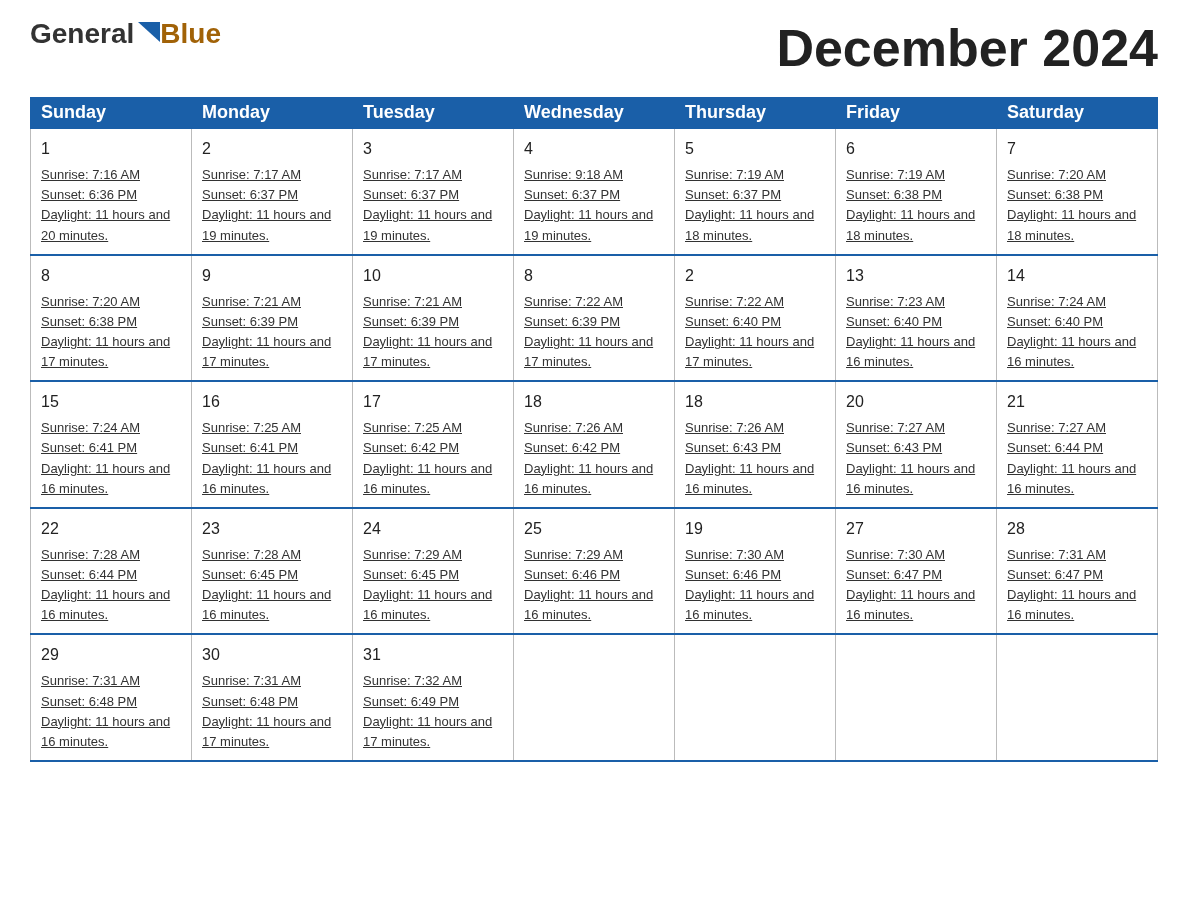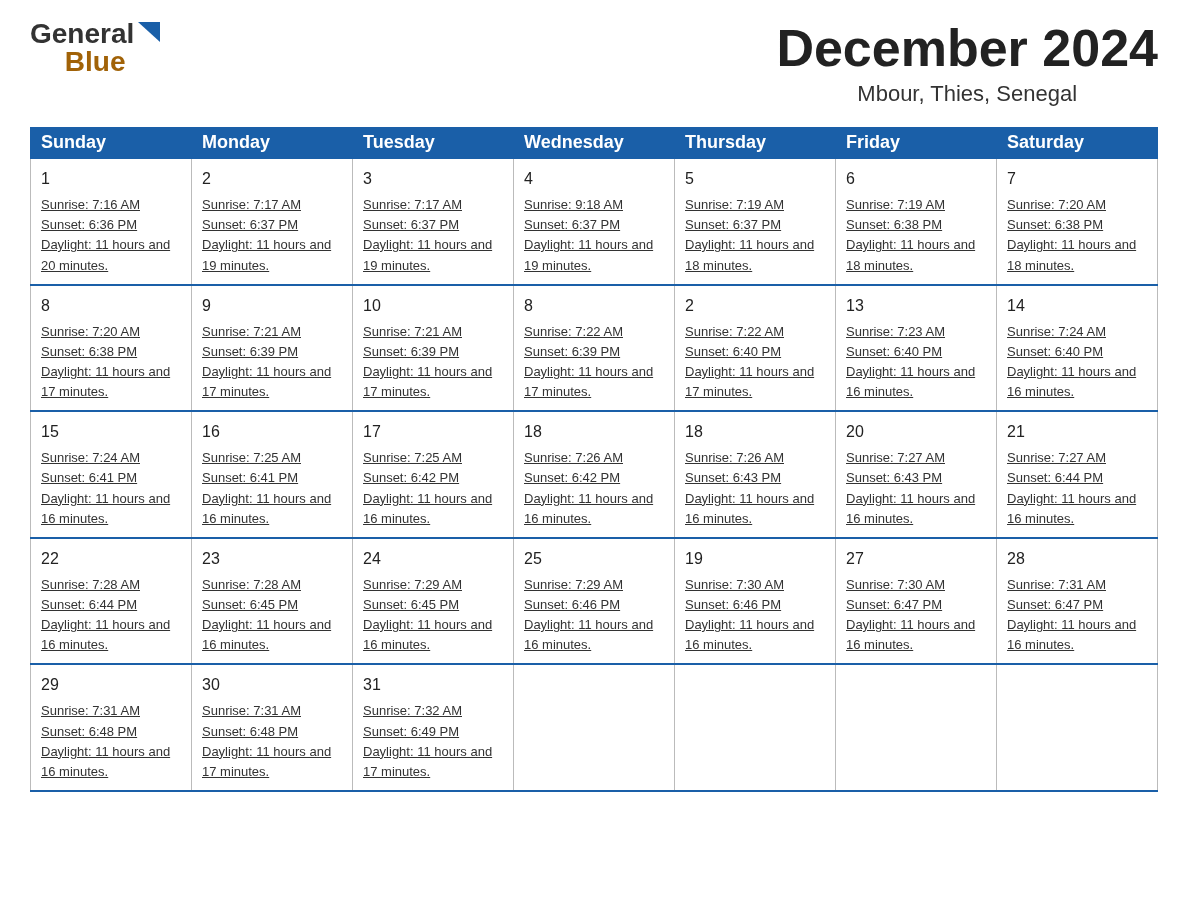--- a/index.html
+++ b/index.html
@@ -11,37 +11,37 @@
       padding: 20px 30px;
     }
     .header {
       display: flex;
       justify-content: space-between;
       align-items: flex-start;
       margin-bottom: 20px;
     }
     .logo {
       display: flex;
-      flex-direction: column;
+      flex-direction: row;
       align-items: center;
     }
     .logo-general {
       font-size: 28px;
       font-weight: bold;
       color: #333;
       line-height: 1;
     }
     .logo-blue {
       font-size: 28px;
       font-weight: bold;
       color: #a16207;
       line-height: 1;
     }
     .title-block {
-      text-align: center;
+      text-align: left;
     }
     .month-title {
       font-size: 52px;
       font-weight: bold;
       color: #222;
       line-height: 1.1;
     }
     .location {
       font-size: 22px;
       color: #333;
@@ -101,21 +101,20 @@
       <span style="display:inline-block;margin-left:4px;vertical-align:middle;">
         <svg width="22" height="20" viewBox="0 0 22 20">
           <polygon points="0,0 22,0 22,20" fill="#1a5fa8"></polygon>
         </svg>
       </span>
     </div>
     <span class="logo-blue">Blue</span>
   </div>
   <div class="title-block">
     <div class="month-title">December 2024</div>
-    <div class="location">Mbour, Thies, Senegal</div>
   </div>
 </div>
 
 <table class="calendar">
   <thead>
     <tr>
     <th>Sunday</th>
         <th>Monday</th>
         <th>Tuesday</th>
         <th>Wednesday</th>

